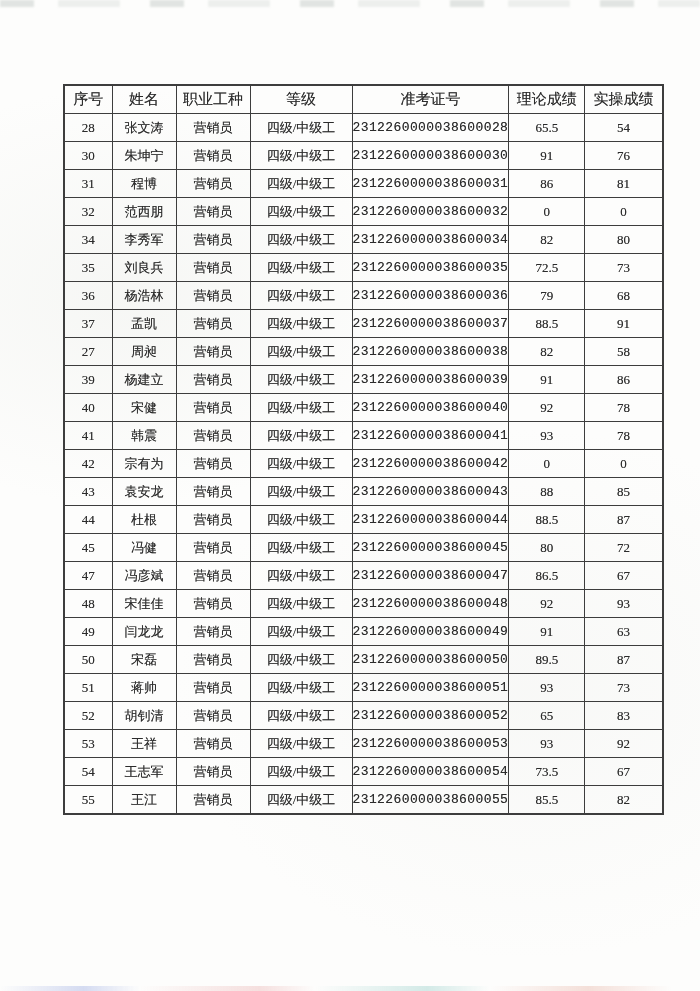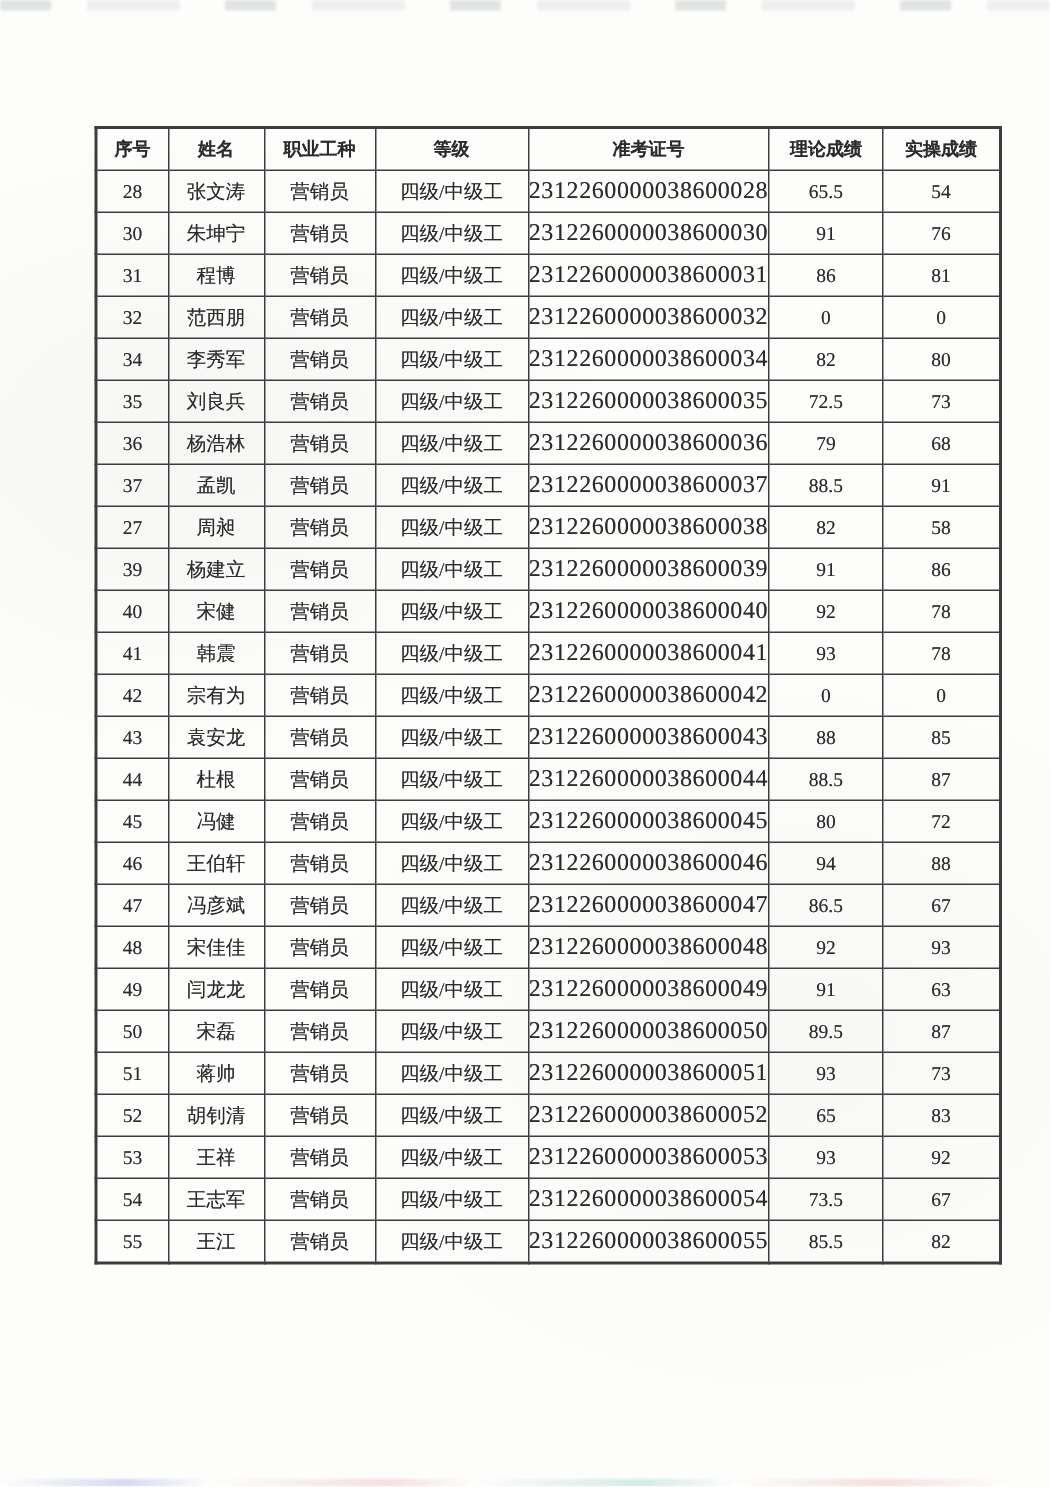--- a/index.html
+++ b/index.html
@@ -66,26 +66,27 @@
     text-align: center;
     vertical-align: middle;
     padding: 0;
     height: 27px;
     font-size: 13px;
     line-height: 27px;
     white-space: nowrap;
     overflow: hidden;
   }
   .score-table th {
-    font-weight: bold;
-    font-size: 12px;
+    font-weight: normal;
+    font-size: 15px;
   }
   .score-table td.cell-exam-number {
-    font-size: 16px;
+    font-size: 13px;
     letter-spacing: 0.4px;
+    font-family: Liberation Mono, monospace;
   }
   .score-table td.cell-serial,
   .score-table td.cell-theory-score,
   .score-table td.cell-practical-score {
     font-size: 13px;
   }
 </style>
 </head>
 <body>
 
@@ -252,29 +253,20 @@
         <tr>
     <td class="cell-serial">45</td>
     <td class="cell-name">冯健</td>
     <td class="cell-occupation">营销员</td>
     <td class="cell-level">四级/中级工</td>
     <td class="cell-exam-number">2312260000038600045</td>
     <td class="cell-theory-score">80</td>
     <td class="cell-practical-score">72</td>
   </tr>
         <tr>
-    <td class="cell-serial">46</td>
-    <td class="cell-name">王伯轩</td>
-    <td class="cell-occupation">营销员</td>
-    <td class="cell-level">四级/中级工</td>
-    <td class="cell-exam-number">2312260000038600046</td>
-    <td class="cell-theory-score">94</td>
-    <td class="cell-practical-score">88</td>
-  </tr>
-        <tr>
     <td class="cell-serial">47</td>
     <td class="cell-name">冯彦斌</td>
     <td class="cell-occupation">营销员</td>
     <td class="cell-level">四级/中级工</td>
     <td class="cell-exam-number">2312260000038600047</td>
     <td class="cell-theory-score">86.5</td>
     <td class="cell-practical-score">67</td>
   </tr>
         <tr>
     <td class="cell-serial">48</td>

